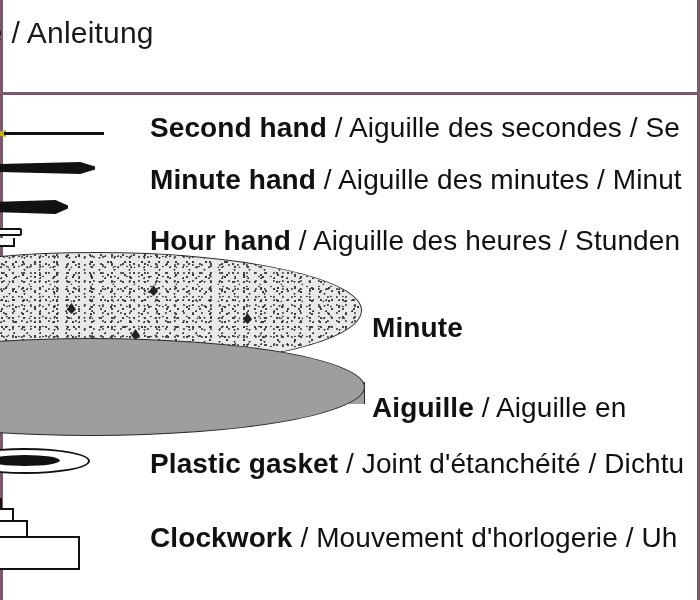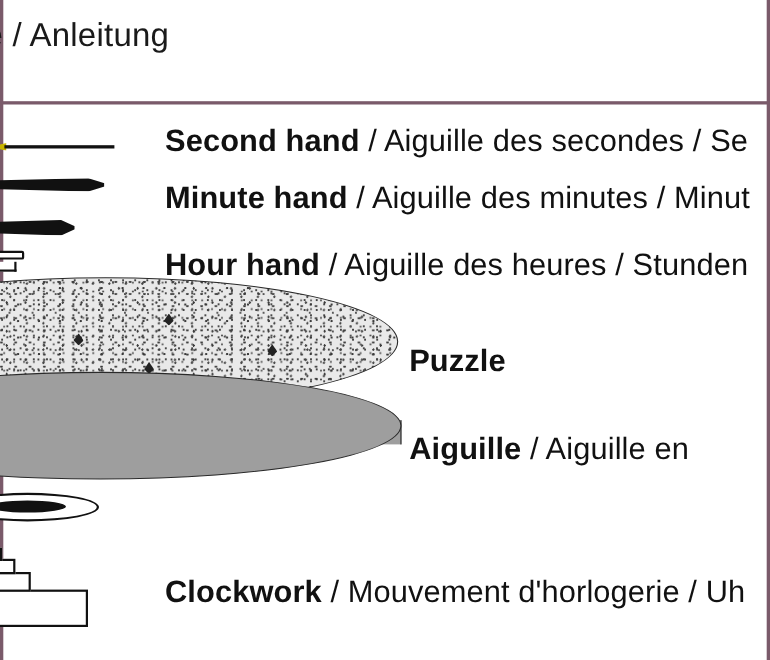--- a/index.html
+++ b/index.html
@@ -293,25 +293,28 @@
   <div class="label" id="lbl-minute">
     <b>Minute hand</b><span class="rest"> / Aiguille des minutes / Minut</span>
   </div>
 
   <div class="label" id="lbl-hour">
     <b>Hour hand</b><span class="rest"> / Aiguille des heures / Stunden</span>
   </div>
 
 
   <div class="label" id="lbl-puzzle">
-    <b>Puzzle</b><span class="rest"></span>
+    <b>Minute</b><span class="rest"></span>
   </div>
 
   <div class="label" id="lbl-cardboard">
     <b>Aiguille</b><span class="rest"> / Aiguille en </span>
   </div>
 
+  <div class="label" id="lbl-gasket">
+    <b>Plastic gasket</b><span class="rest"> / Joint d'étanchéité / Dichtu</span>
+  </div>
 
   <div class="label" id="lbl-clockwork">
     <b>Clockwork</b><span class="rest"> / Mouvement d'horlogerie / Uh</span>
   </div>
 
 </div>
 
 </body></html>

